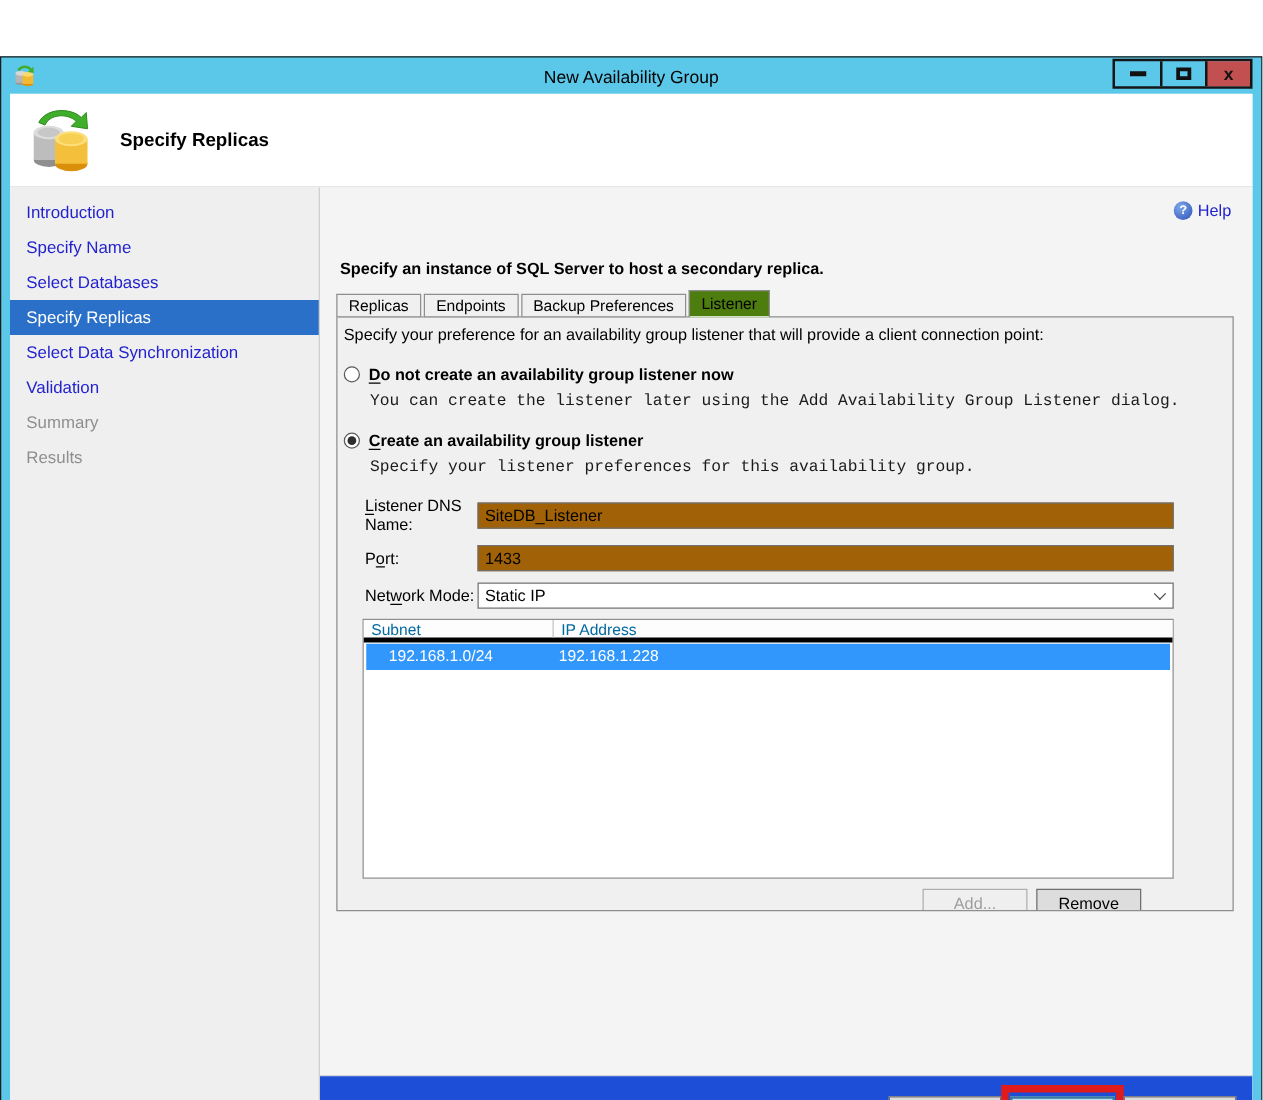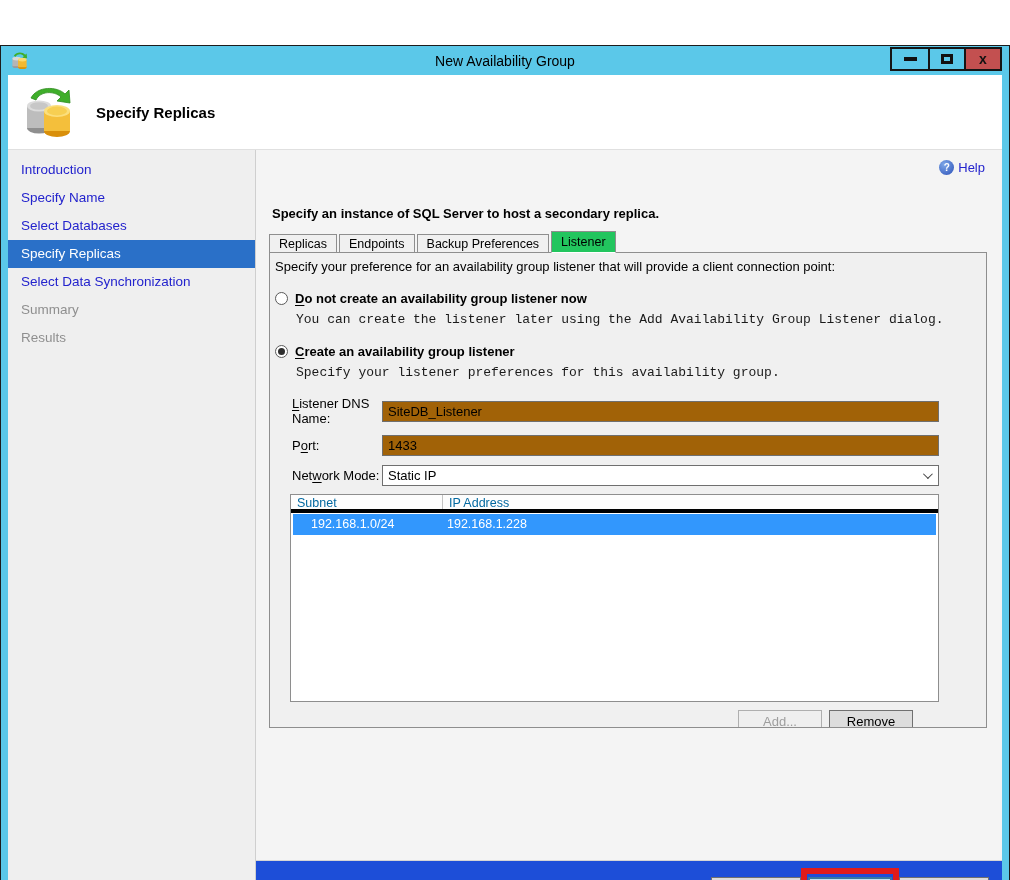--- a/index.html
+++ b/index.html
@@ -49,21 +49,21 @@
   }
   .instruction { font-weight:bold; font-size:13px; color:#000; margin:31px 0 0 16px; }
   
   .tab-area { margin:10px 15px 0 13px; }
   .tabs { display:flex; align-items:flex-end; position:relative; z-index:2; margin-bottom:-1px; }
   .tab {
     height:19px; padding:0 9px; background:#F0F0F0;
     border:1px solid #8E8E8E; margin-right:2px;
     font-size:12.5px; display:flex; align-items:center; cursor:pointer; color:#000;
   }
-  .tab.active { height:22px; background:#22c55e; border-bottom:1px solid #fff; cursor:default; }
+  .tab.active { height:22px; background:#4d7c0f; border-bottom:1px solid #fff; cursor:default; }
   .panel { border:1px solid #8E8E8E; background:#F0F0F0; height:476px; overflow:hidden; }
   .panel-intro { font-size:13px; margin:6px 0 0 5px; color:#000; }
   
   .radio-row { display:flex; align-items:center; margin:17px 0 0 5px; }
   .radio-circle {
     width:13px; height:13px; border-radius:50%; border:1px solid #5A5A5A; background:#fff;
     margin-right:7px; flex:none; display:flex; align-items:center; justify-content:center;
   }
   .radio-circle.checked::after { content:""; width:7px; height:7px; border-radius:50%; background:#2E2E2E; }
   .radio-label { font-weight:bold; font-size:13px; color:#000; cursor:default; }
@@ -159,20 +159,21 @@
     </div>
 
     <div class="content">
 
       <div class="sidebar">
         <div class="nav-item">Introduction</div>
         <div class="nav-item">Specify Name</div>
         <div class="nav-item">Select Databases</div>
         <div class="nav-item current">Specify Replicas</div>
         <div class="nav-item">Select Data Synchronization</div>
+        <div class="nav-item">Validation</div>
         <div class="nav-item pending">Summary</div>
         <div class="nav-item pending">Results</div>
       </div>
 
       <div class="main">
         <div class="main-content">
 
           <div class="help-row">
             <a class="help-link">
               <span class="help-badge">?</span>

